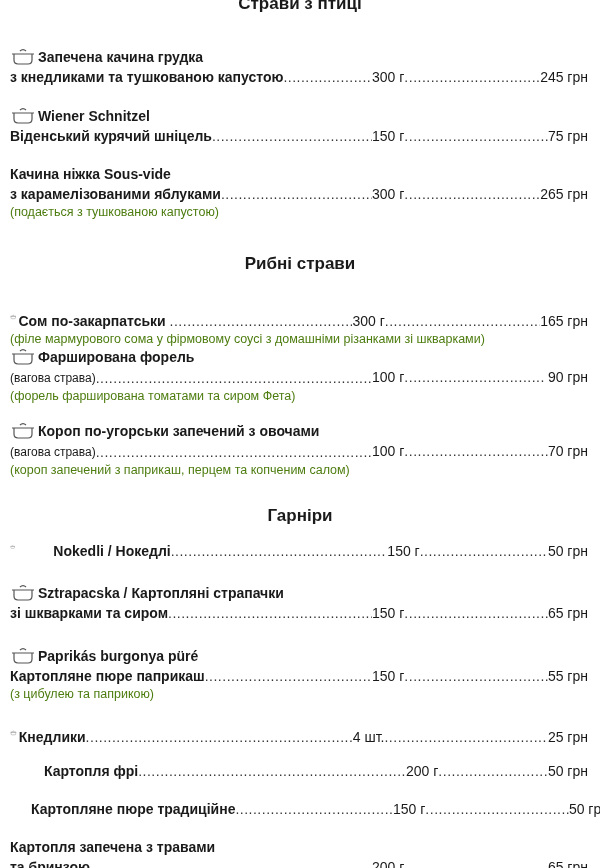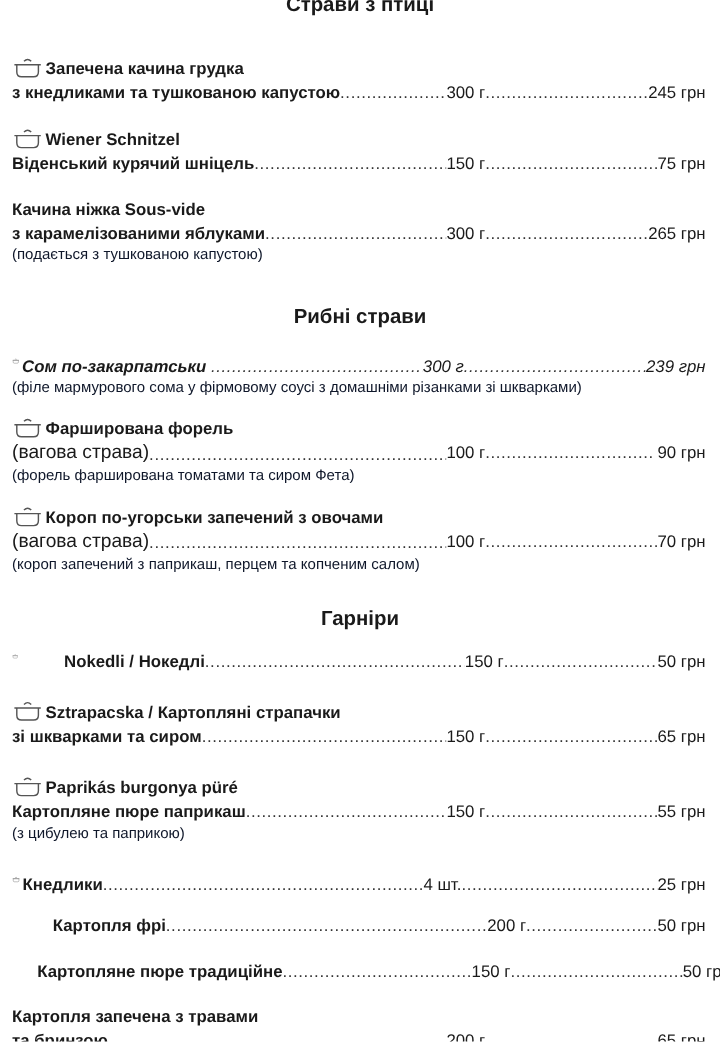--- a/index.html
+++ b/index.html
@@ -16,30 +16,30 @@
     .title-line {
       font-weight: bold; font-size: 14px; line-height: 18px;
       display: flex; align-items: flex-end; white-space: nowrap;
     }
     .pot { display: inline-block; width: 26px; height: 18px; margin-right: 2px; }
     .row {
       display: flex; align-items: baseline; font-size: 14px; line-height: 18px;
       white-space: nowrap; margin-top: 2px;
     }
     .row .name { font-weight: bold; }
-    .row .name.light { font-weight: normal; font-size: 16px; }
+    .row .name.light { font-weight: normal; font-size: 12px; }
     .dotfill {
       flex: 1 1 auto; overflow: hidden; color: #333; letter-spacing: 0.5px;
     }
     .dotfill::after {
       content: "..............................................................................................................................................";
     }
     .weight { flex: 0 0 auto; font-weight: normal; }
     .price { flex: 0 0 auto; font-weight: normal; }
-    .note { font-size: 12.5px; line-height: 16px; color: #0f172a; margin-top: 1px; }
+    .note { font-size: 12.5px; line-height: 16px; color: #4d7c0f; margin-top: 1px; }
     .seg1 { display: flex; align-items: flex-start; width: 362px; flex: 0 0 362px; overflow: hidden; }
     .seg2 { display: flex; align-items: baseline; flex: 1 1 auto; overflow: hidden; }
   </style>
 </head>
 <body>
 
 <div class="page">
 
   <div class="section-title" style="top:-6px;">Страви з птиці</div>
 
@@ -97,30 +97,30 @@
           <span class="dotfill"></span>
         </div>
       <span class="price">265 грн</span>
     </div>
     <div class="note">(подається з тушкованою капустою)</div>
   </div>
 
   <div class="section-title" style="top:254px;">Рибні страви</div>
 
   <div class="item" style="top:292px;">
-    <div class="row" style="margin-top:0;font-style:italic;">
+    <div class="row" style="margin-top:16px;">
       <svg class="pot" viewBox="0 0 26 18">
           <path d="M4 6 h18 v6 q0 4 -4 4 h-10 q-4 0 -4 -4z M2 6 h22 M10 3 q3 -3 6 0" fill="none" stroke="#555" stroke-width="1.2"></path>
         </svg>
       <div class="seg1" style="flex-basis:334px;width:334px;"><span class="name">Сом по-закарпатськи</span>&nbsp;<span class="dotfill"></span></div>
       <span class="weight">300 г</span>
       <div class="seg2">
           <span class="dotfill"></span>
         </div>
-      <span class="price">239 грн</span>
+      <span class="price">165 грн</span>
     </div>
     <div class="note">(філе мармурового сома у фірмовому соусі з домашніми різанками зі шкварками)</div>
   </div>
 
   <div class="item" style="top:348px;">
     <div class="title-line">
       <svg class="pot" viewBox="0 0 26 18">
           <path d="M4 6 h18 v6 q0 4 -4 4 h-10 q-4 0 -4 -4z M2 6 h22 M10 3 q3 -3 6 0" fill="none" stroke="#555" stroke-width="1.2"></path>
         </svg>
       <span>Фарширована форель</span>

